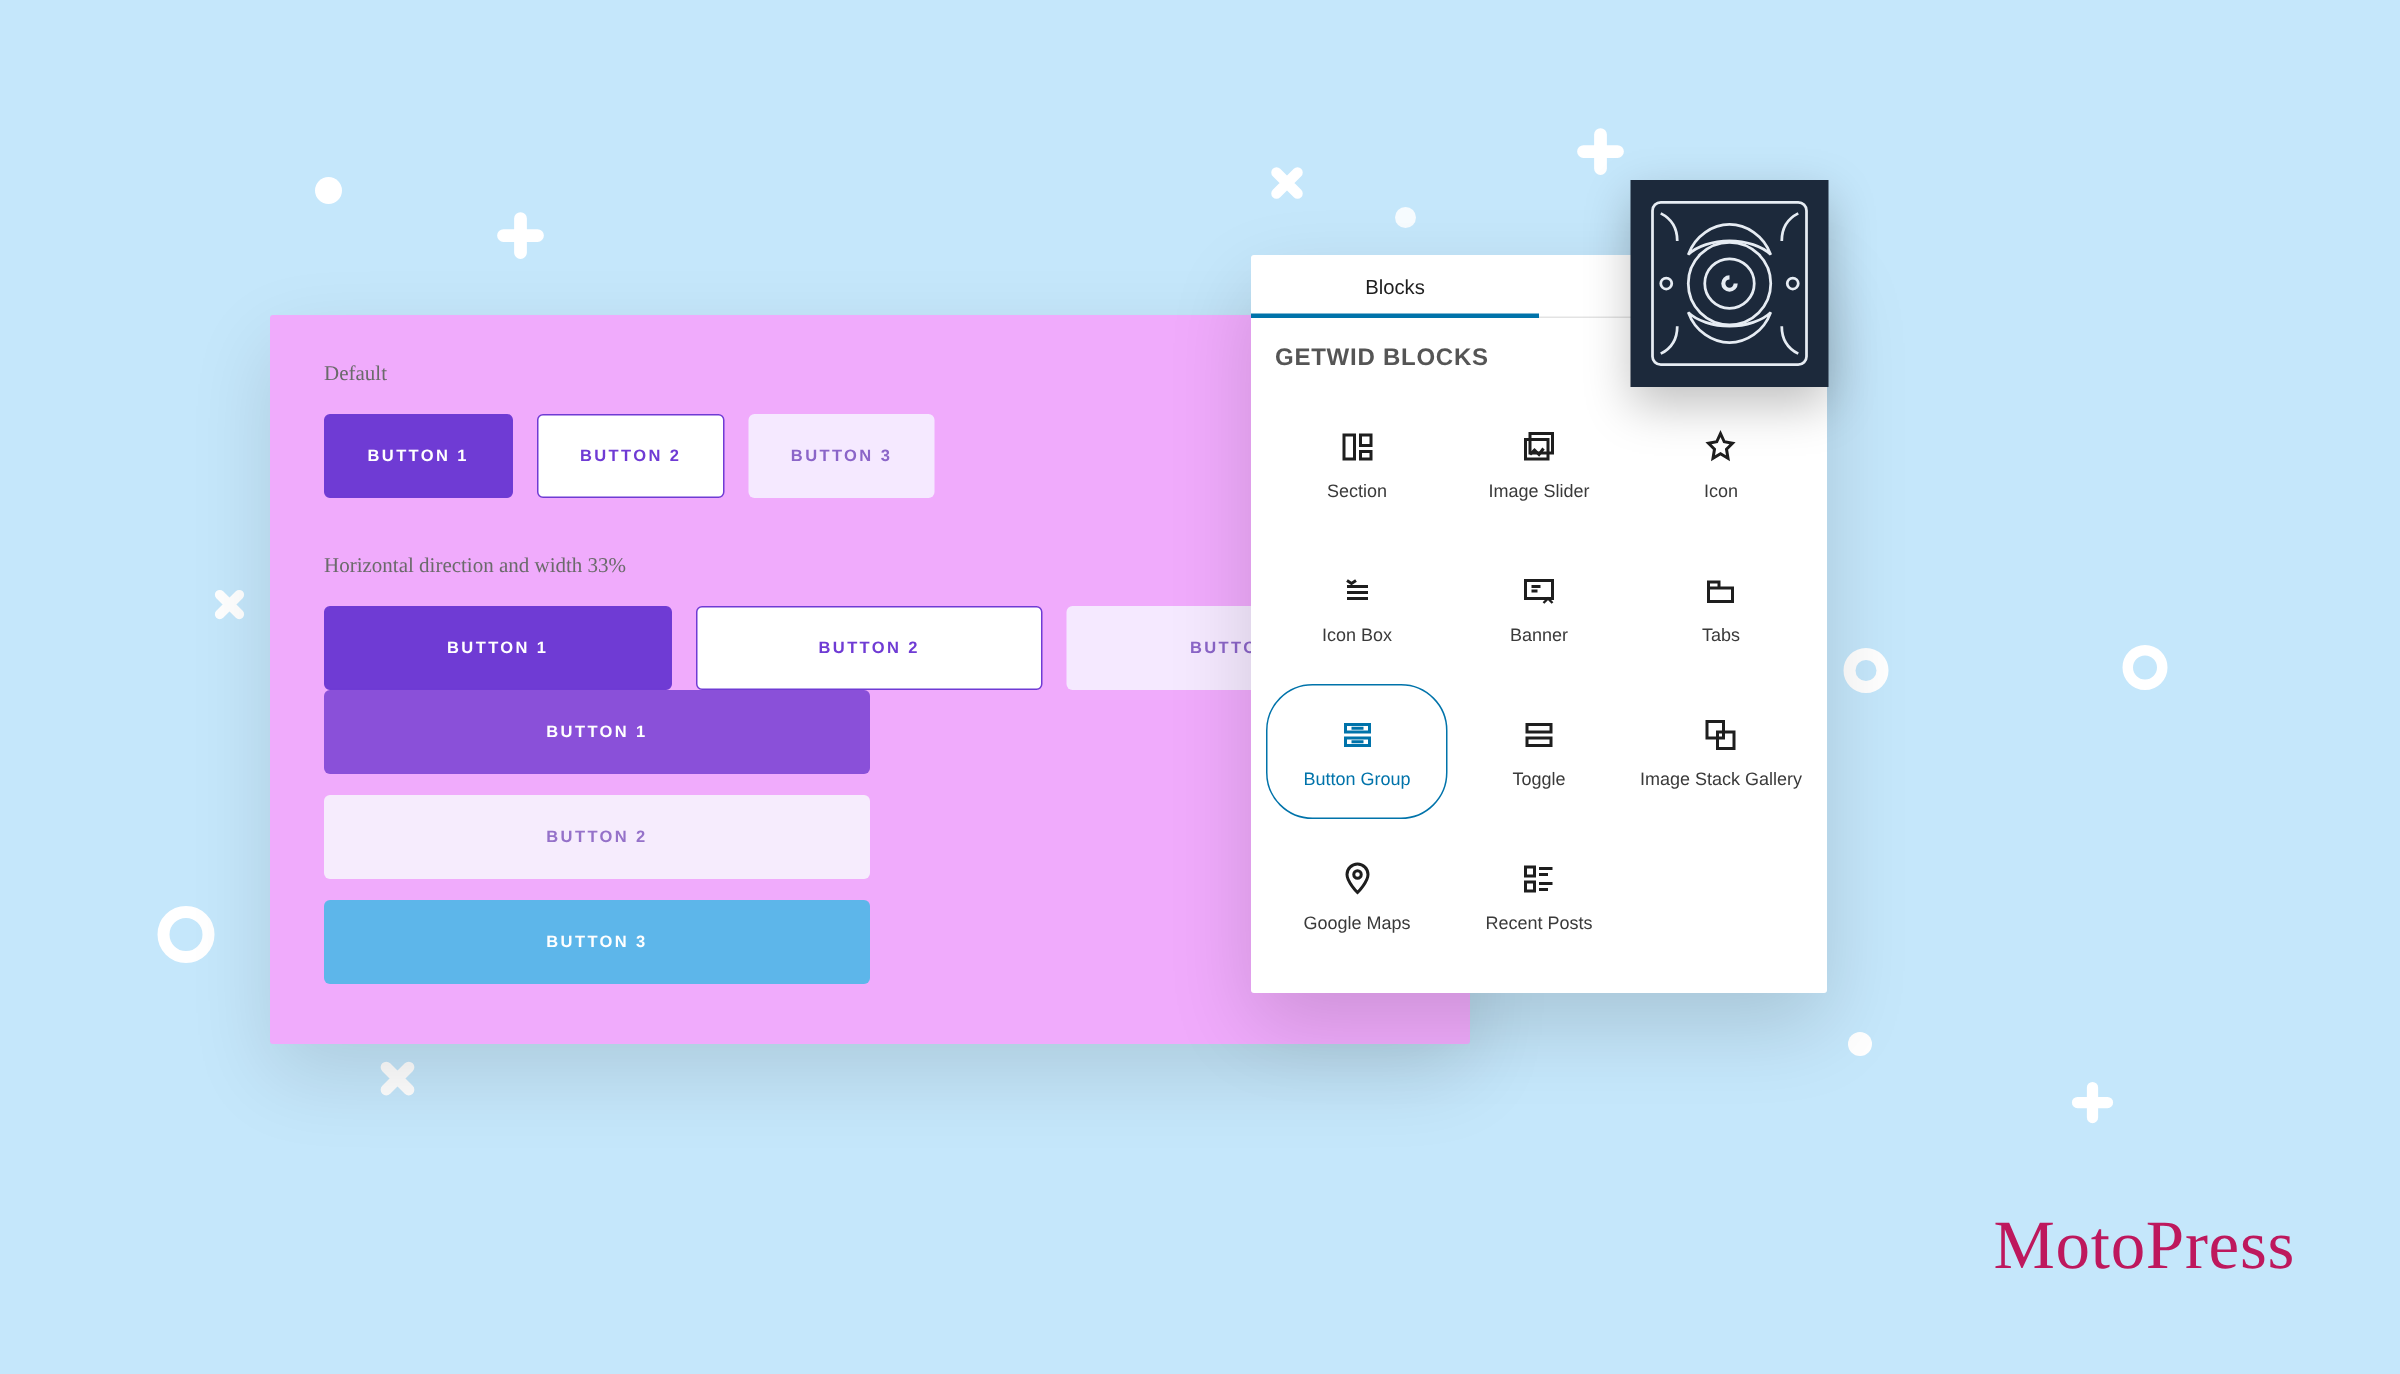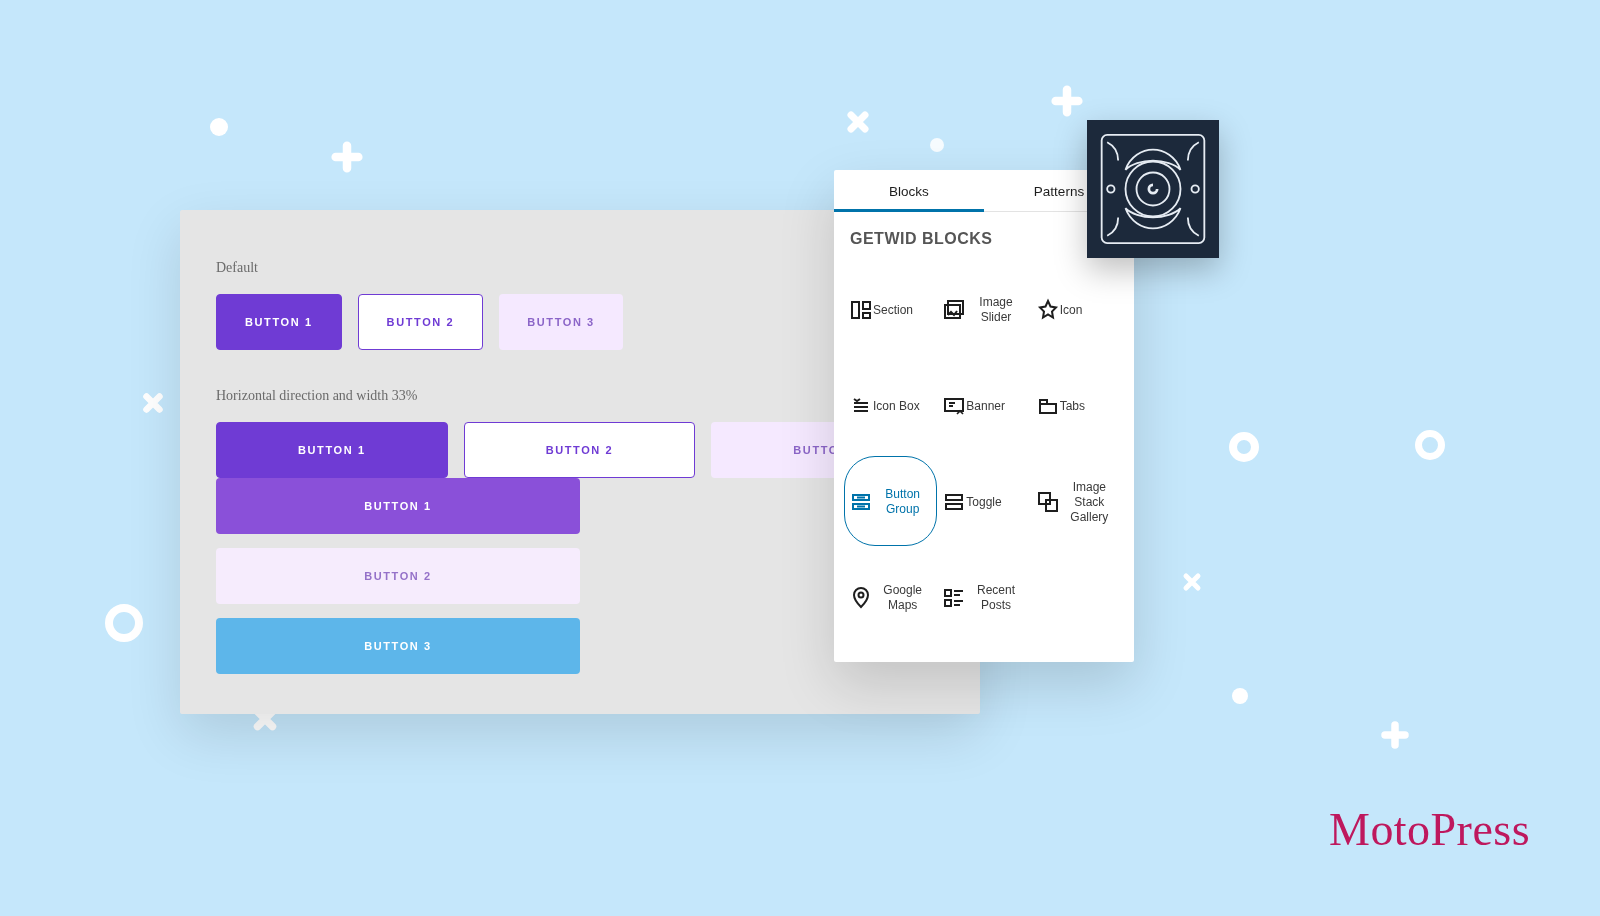--- a/index.html
+++ b/index.html
@@ -17,22 +17,22 @@
   .deco { position: absolute; pointer-events: none; }
   .deco.dot-white { background: #fff; border-radius: 50%; }
   .deco.ring { border: 8px solid #fff; border-radius: 50%; background: transparent; }
 
   
   .card {
     position: absolute;
     left: 180px;
     top: 210px;
     width: 800px;
-    background: #e5e5e5;
-    padding: 40px 36px 40px;
+    background: #f0abfc;
+    padding: 22px 36px 40px;
     box-shadow: 0 20px 55px rgba(0,0,0,.12);
     border-radius: 2px;
   }
   .section-label {
     font-size: 14px;
     color: #6a6a6a;
     margin: 10px 0 18px;
     font-family: Georgia, "Times New Roman", serif;
   }
 
@@ -59,21 +59,21 @@
   .btn.light-purple { background: #f5e9ff; color: #8b65c8; }
   .btn.solid-purple2 { background: #8a50d9; color: #fff; }
   .btn.light-purple2 { background: #f6ecfd; color: #9571c9; }
   .btn.solid-blue { background: #5db6ea; color: #fff; }
 
   
   .inserter {
     position: absolute;
     left: 834px;
     top: 170px;
-    width: 300px;
+    width: 384px;
     background: #fff;
     box-shadow: 0 22px 55px rgba(0,0,0,.15);
     border-radius: 2px;
   }
   .tabs { display: flex; border-bottom: 1px solid #e3e3e3; }
   .tab {
     flex: 1;
     text-align: center;
     padding: 14px 0 12px;
     font-size: 13.5px;
@@ -98,23 +98,24 @@
   }
 
   .grid {
     display: grid;
     grid-template-columns: repeat(3, 1fr);
     gap: 6px 0;
     padding: 6px 10px 20px;
   }
   .block {
     display: flex;
-    flex-direction: row;
+    flex-direction: column;
     align-items: center;
-    justify-content: flex-start;
+    justify-content: center;
+    gap: 10px;
     padding: 12px 4px 10px;
     border: 1px solid transparent;
     cursor: pointer;
     text-align: center;
     min-height: 90px;
   }
   .block.selected { border-color: #0073aa; border-radius: 31px; }
   .block .label {
     font-size: 12px;
     color: #3a3a3a;

